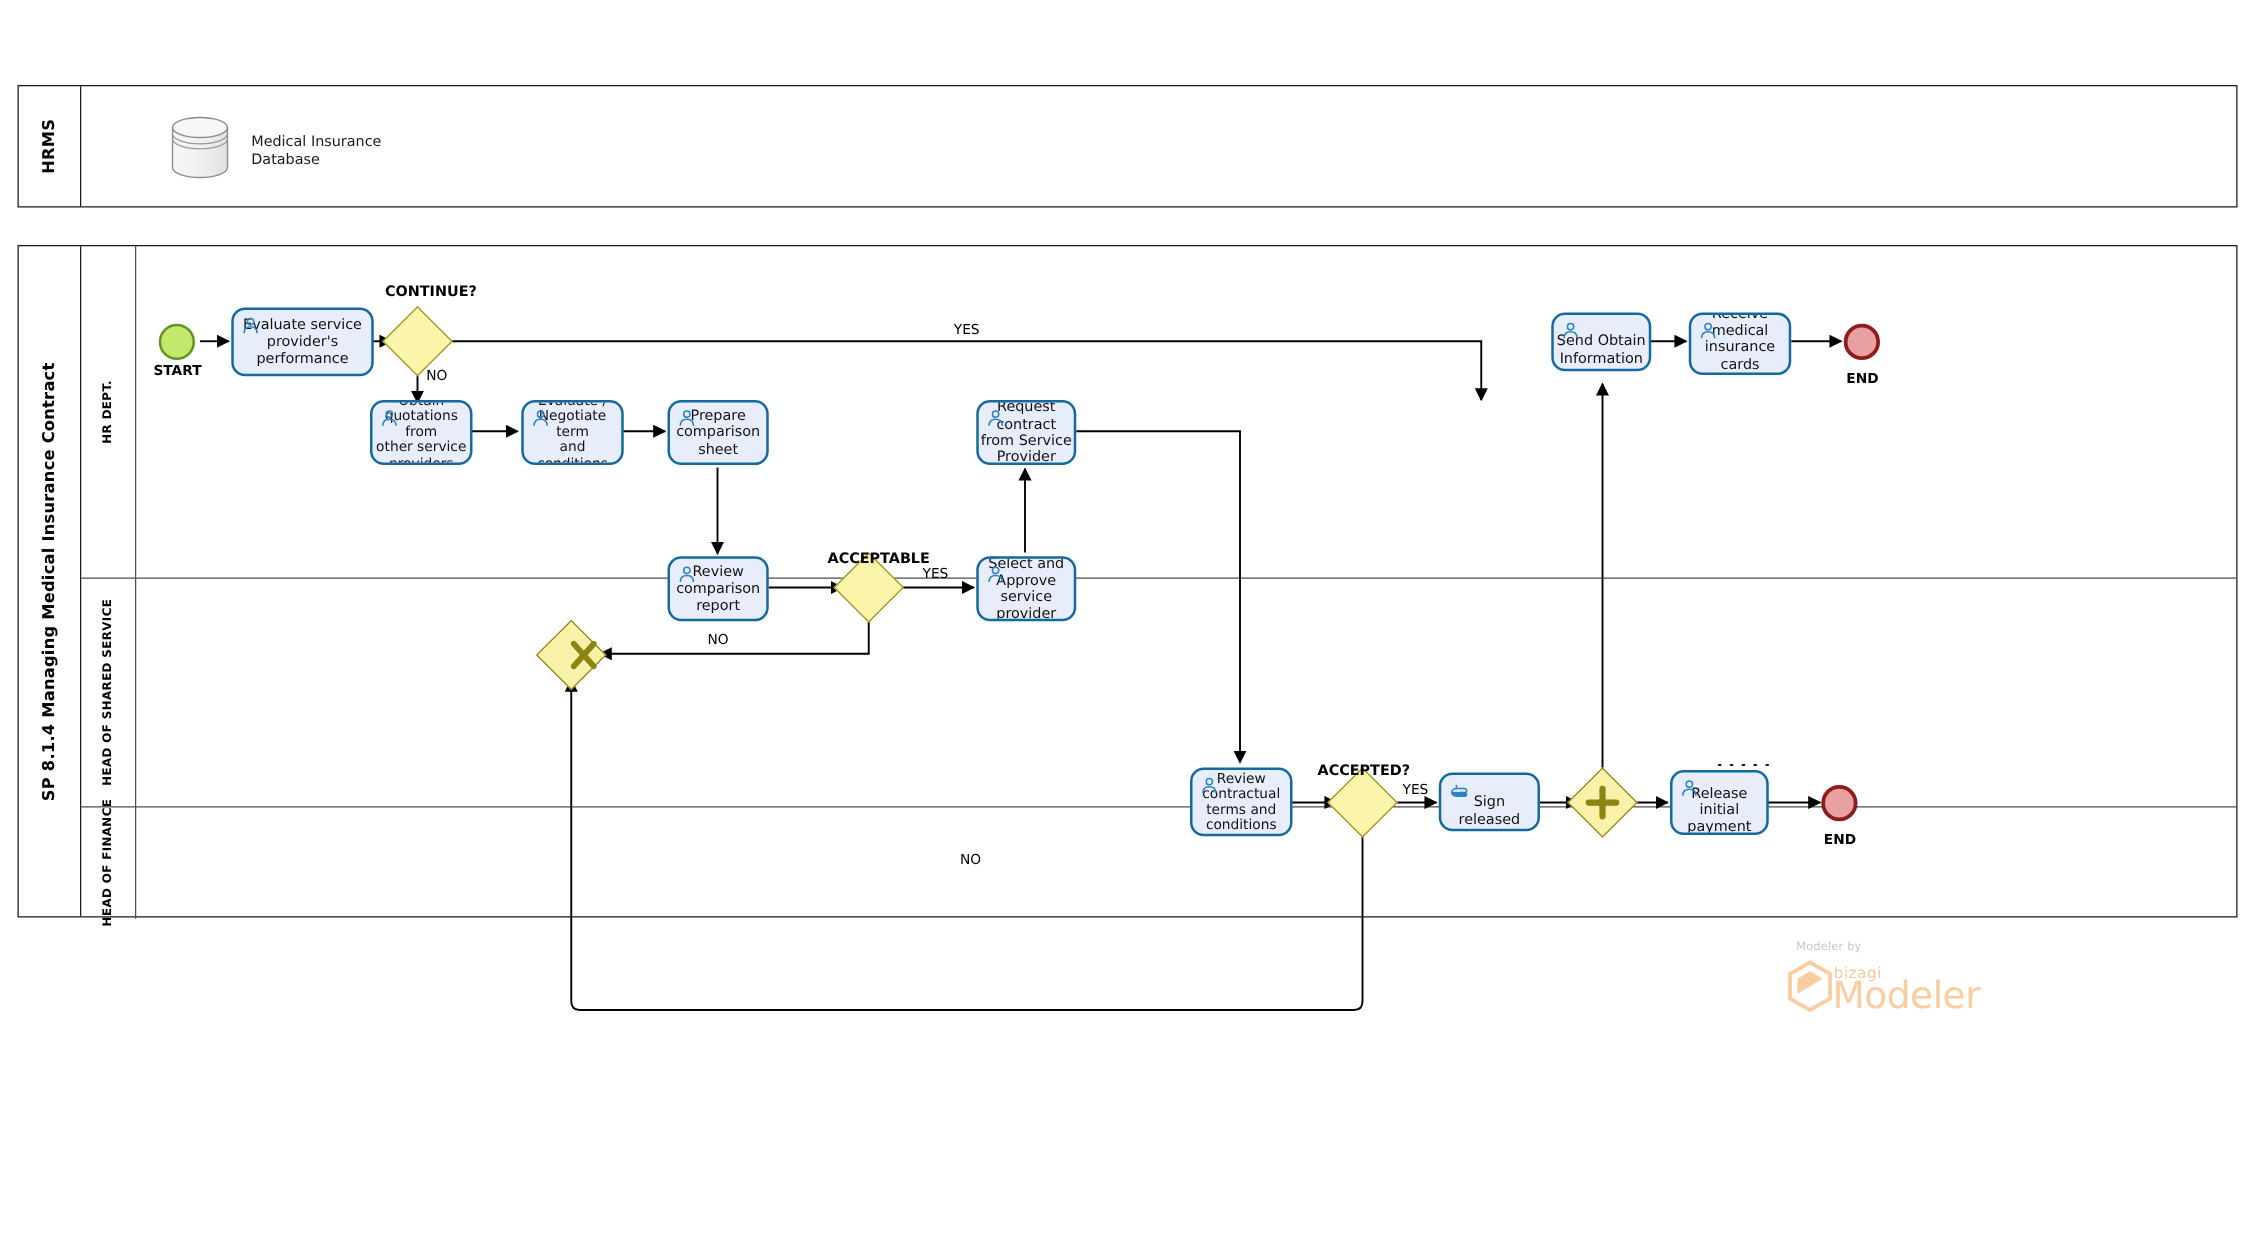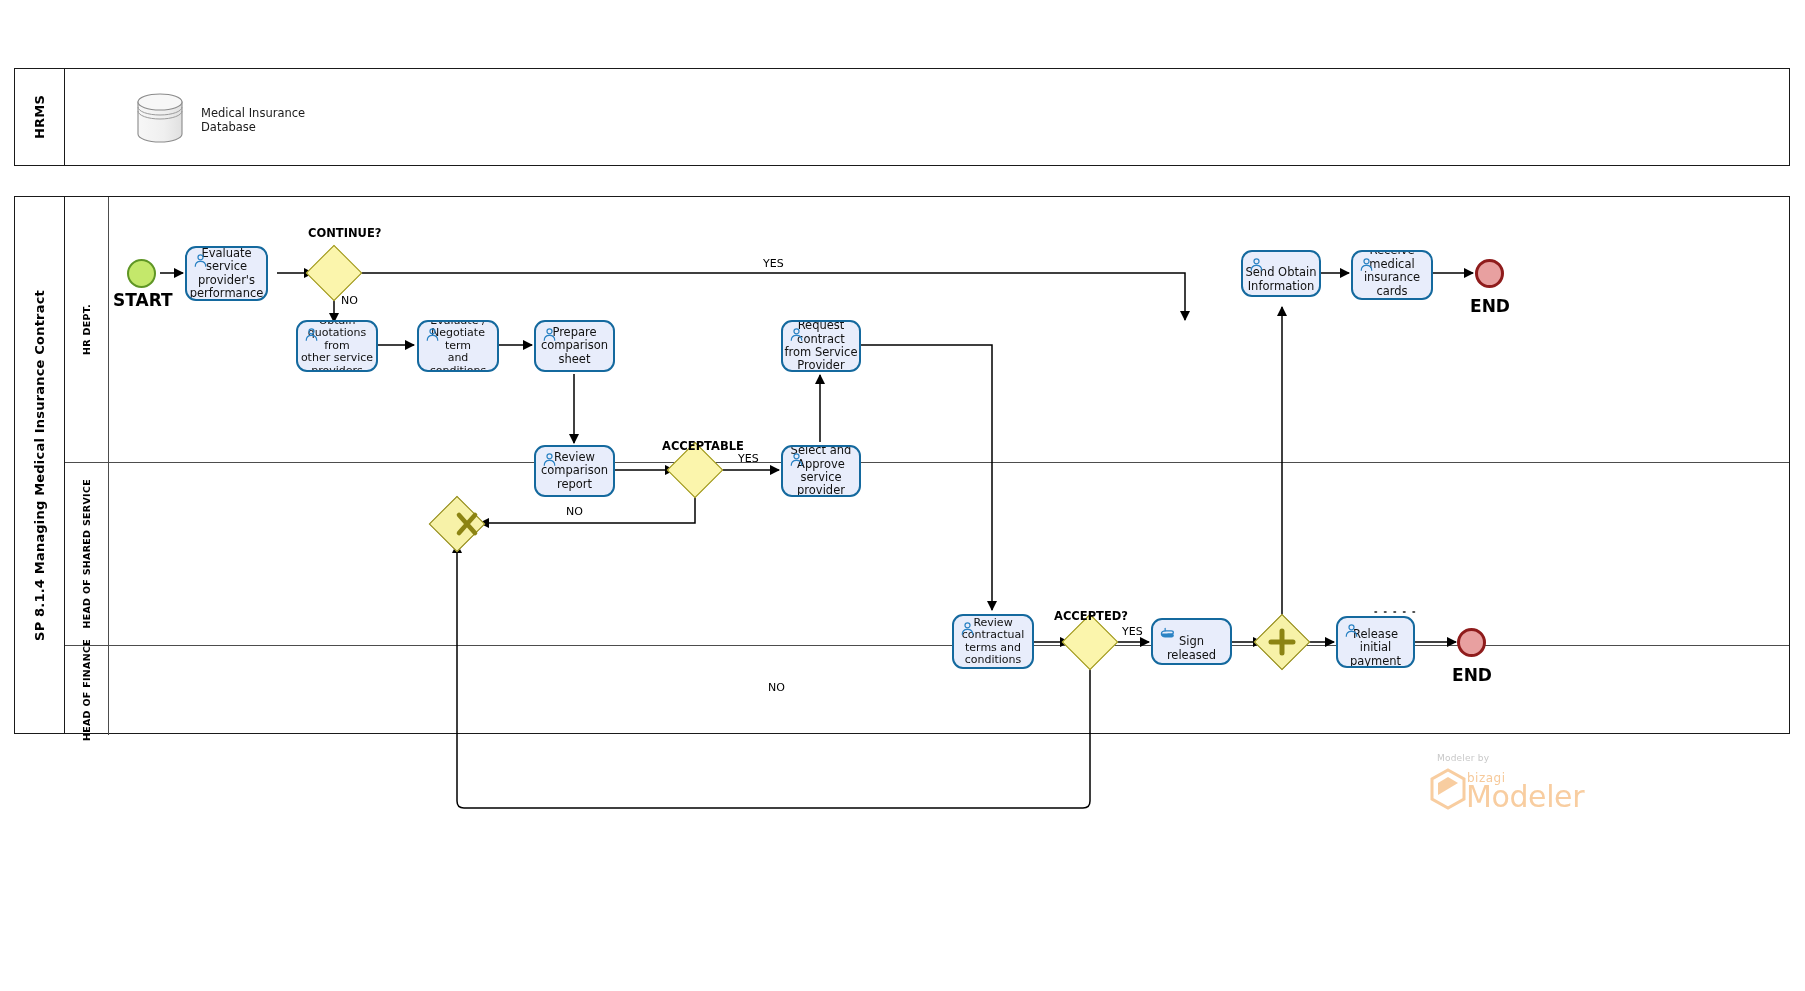--- a/index.html
+++ b/index.html
@@ -102,21 +102,21 @@
   .event.start {
     background: #c4e86b;
     border: 2px solid #5f9625;
   }
   .event.end {
     background: #e8a0a0;
     border: 3.6px solid #8f1c1c;
   }
   .ev-caption {
     position: absolute;
-    font-size: 17px;
+    font-size: 11px;
     font-weight: bold;
     color: #000;
     text-align: center;
     white-space: nowrap;
   }
   
   .gw {
     position: absolute;
     width: 40px; height: 40px;
     transform: rotate(45deg);
@@ -295,21 +295,21 @@
 
   <div class="event start" style="left:127px; top:259px; width:29px; height:29px;"></div>
   <div class="ev-caption" style="left:113px; top:290px; width:58px;">START</div>
 
   <div class="event end" style="left:1475px; top:259px; width:29px; height:29px;"></div>
   <div class="ev-caption" style="left:1461px; top:296px; width:58px;">END</div>
 
   <div class="event end" style="left:1457px; top:628px; width:29px; height:29px;"></div>
   <div class="ev-caption" style="left:1443px; top:665px; width:58px;">END</div>
 
-  <div class="task" style="left:185px; top:246px; width:83px; height:55px;">
+  <div class="task" style="left:185px; top:246px; width:114px; height:55px;">
     <span class="ticon">
       <svg width="15" height="15" viewBox="0 0 16 16">
           <circle cx="8" cy="4.6" r="2.7" fill="none" stroke="#2b83c4" stroke-width="1.3"></circle>
           <path d="M2.4 14.6 C2.4 10.6 5 9 8 9 C11 9 13.6 10.6 13.6 14.6" fill="none" stroke="#2b83c4" stroke-width="1.3"></path>
         </svg>
     </span>
     <span class="tlabel" style="white-space:pre-line;">Evaluate service
 provider's
 performance</span>
   </div>

